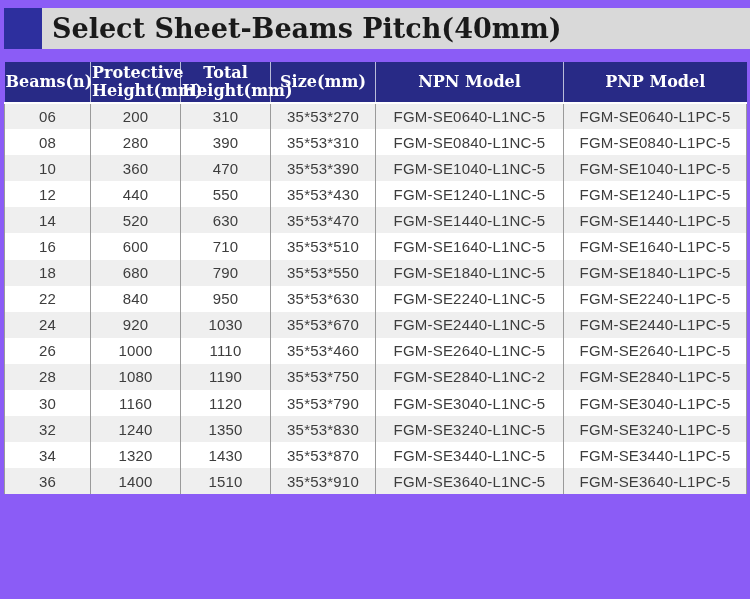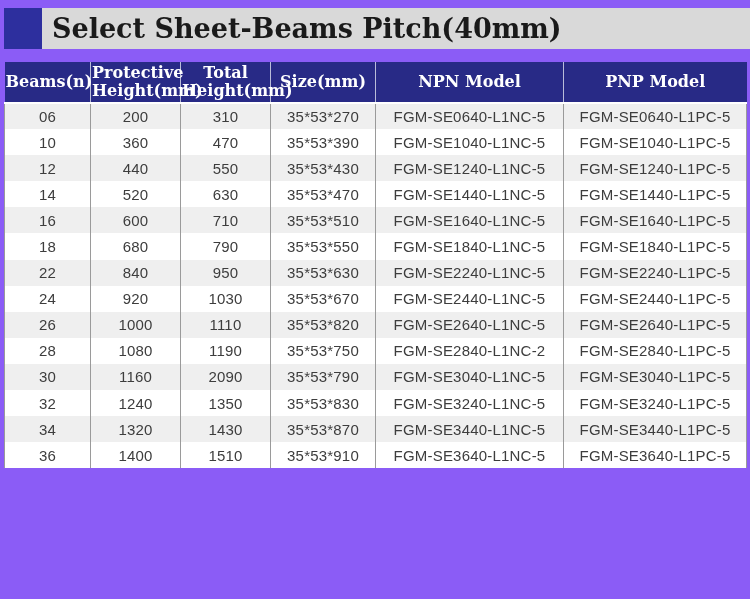--- a/index.html
+++ b/index.html
@@ -124,20 +124,28 @@
     <tbody>
         <tr>
           <td>06</td>
           <td>200</td>
           <td>310</td>
           <td>35*53*270</td>
           <td>FGM-SE0640-L1NC-5</td>
           <td>FGM-SE0640-L1PC-5</td>
         </tr>
         <tr>
+          <td>08</td>
+          <td>280</td>
+          <td>390</td>
+          <td>35*53*310</td>
+          <td>FGM-SE0840-L1NC-5</td>
+          <td>FGM-SE0840-L1PC-5</td>
+        </tr>
+        <tr>
           <td>10</td>
           <td>360</td>
           <td>470</td>
           <td>35*53*390</td>
           <td>FGM-SE1040-L1NC-5</td>
           <td>FGM-SE1040-L1PC-5</td>
         </tr>
         <tr>
           <td>12</td>
           <td>440</td>
@@ -183,36 +191,36 @@
           <td>920</td>
           <td>1030</td>
           <td>35*53*670</td>
           <td>FGM-SE2440-L1NC-5</td>
           <td>FGM-SE2440-L1PC-5</td>
         </tr>
         <tr>
           <td>26</td>
           <td>1000</td>
           <td>1110</td>
-          <td>35*53*820</td>
+          <td>35*53*460</td>
           <td>FGM-SE2640-L1NC-5</td>
           <td>FGM-SE2640-L1PC-5</td>
         </tr>
         <tr>
           <td>28</td>
           <td>1080</td>
           <td>1190</td>
           <td>35*53*750</td>
           <td>FGM-SE2840-L1NC-2</td>
           <td>FGM-SE2840-L1PC-5</td>
         </tr>
         <tr>
           <td>30</td>
           <td>1160</td>
-          <td>2090</td>
+          <td>1120</td>
           <td>35*53*790</td>
           <td>FGM-SE3040-L1NC-5</td>
           <td>FGM-SE3040-L1PC-5</td>
         </tr>
         <tr>
           <td>32</td>
           <td>1240</td>
           <td>1350</td>
           <td>35*53*830</td>
           <td>FGM-SE3240-L1NC-5</td>

